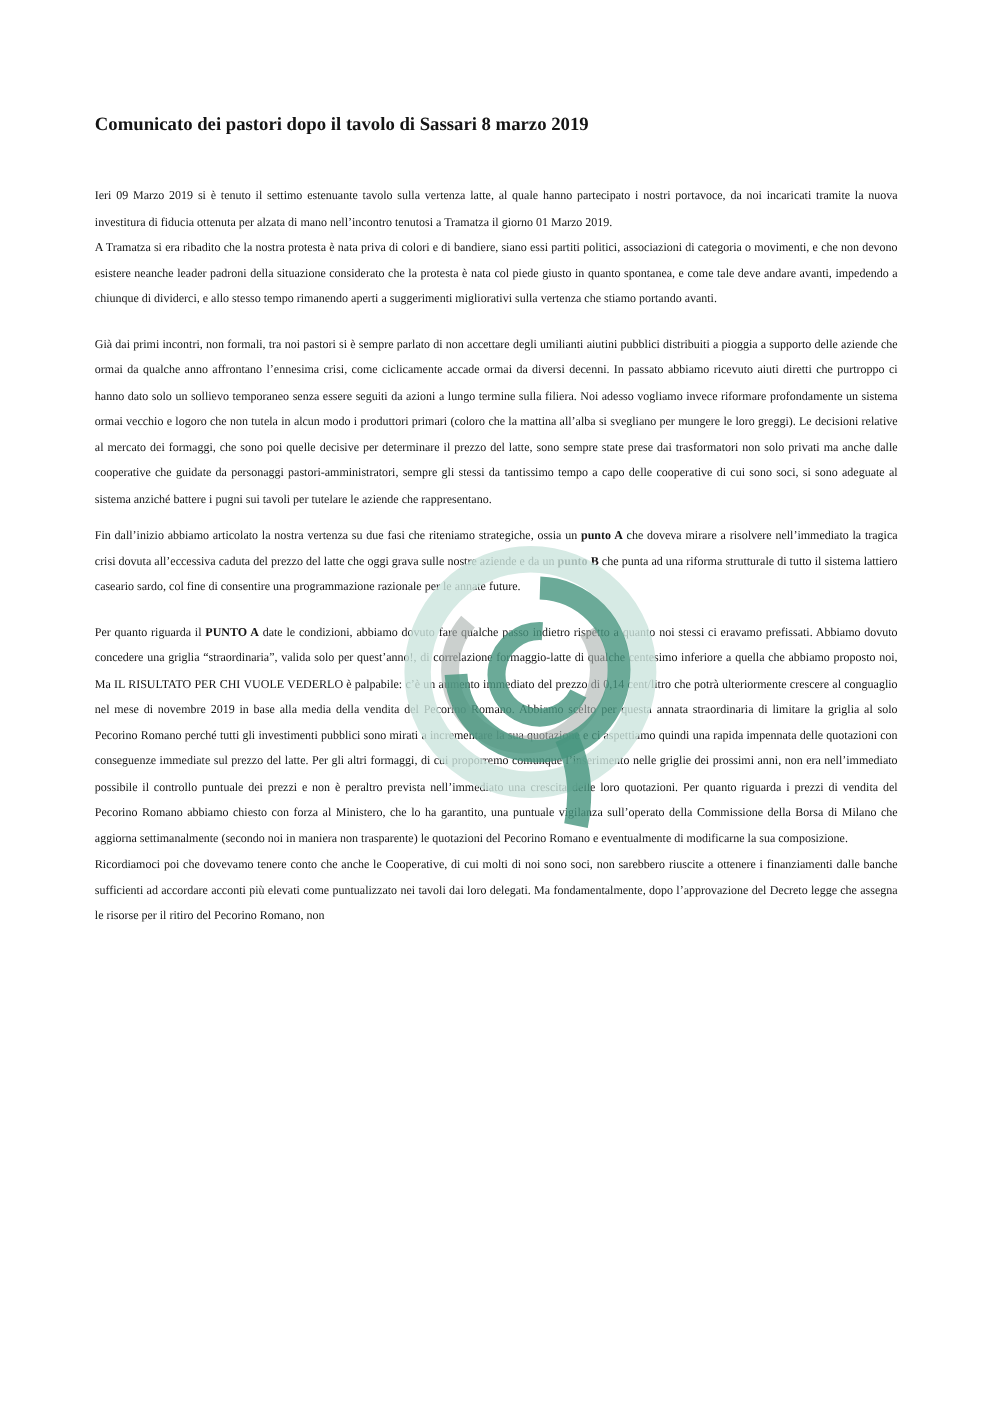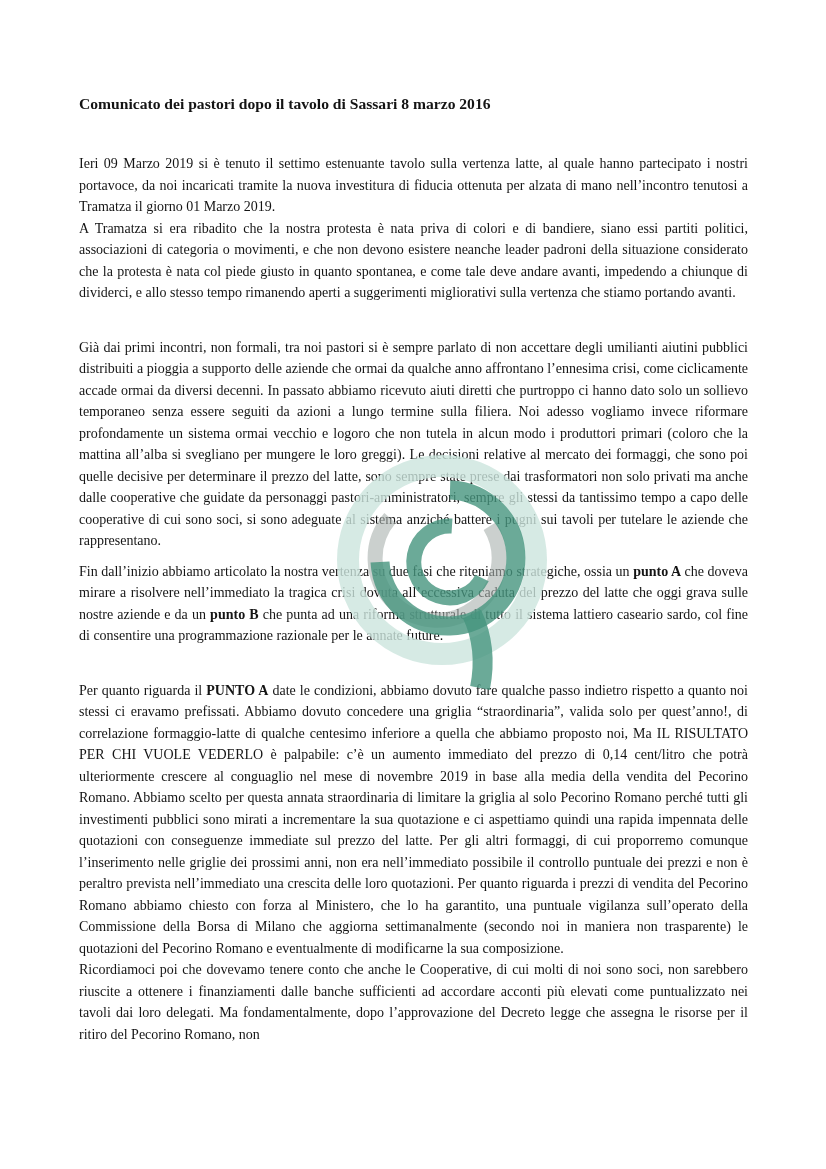--- a/index.html
+++ b/index.html
@@ -23,46 +23,46 @@
     background: #ffffff;
   }
   .title {
     font-size: 15.6px;
     line-height: 21px;
     font-weight: bold;
     margin: 0 0 39px 0;
   }
   .para {
     margin: 0;
-    font-size: 14px;
+    font-size: 10px;
     line-height: 21.5px;
     text-align: justify;
   }
   .para b { font-weight: bold; }
-  .sb-1 { margin-top: 33px; }
+  .sb-1 { margin-top: 16px; }
   .sb-2 { margin-top: 9px; }
   .watermark {
     position: absolute;
     left: 320px;
     top: 448px;
     width: 256px;
     height: 256px;
     pointer-events: none;
     z-index: 5;
   }
   .wm-pale  { stroke: var(--wm-pale, #CCE5DD); stroke-opacity: .8;  fill: none; }
   .wm-gray  { stroke: var(--wm-gray, #A9B0AD); stroke-opacity: .6;  fill: none; }
   .wm-dark  { stroke: var(--wm-dark, #46957E); stroke-opacity: .8;  fill: none; }
 </style>
 </head>
 <body>
 
 <div class="page">
 
-  <h1 class="title">Comunicato dei pastori dopo il tavolo di Sassari 8 marzo 2016</h1>
+  <h1 class="title">Comunicato dei pastori dopo il tavolo di Sassari 8 marzo 2019</h1>
 
   <div id="doc-body">
       <p class="para"><span>Ieri 09 Marzo 2019 si è tenuto il settimo estenuante tavolo sulla vertenza latte, al quale hanno partecipato i nostri portavoce, da noi incaricati tramite la nuova investitura di fiducia ottenuta per alzata di mano nell’incontro tenutosi a Tramatza il giorno 01 Marzo 2019.</span></p>
       <p class="para"><span>A Tramatza si era ribadito che la nostra  protesta è nata priva di colori e di bandiere, siano essi partiti politici, associazioni di categoria o movimenti,  e che non devono esistere neanche leader padroni della situazione considerato che la protesta è nata col piede giusto in quanto spontanea, e come tale deve andare avanti, impedendo a chiunque di dividerci, e allo stesso tempo rimanendo aperti a suggerimenti migliorativi sulla vertenza che stiamo portando avanti.</span></p>
       <p class="para sb-1"><span>Già dai primi incontri, non formali, tra noi pastori si è sempre parlato di non accettare degli umilianti aiutini pubblici distribuiti a pioggia a supporto delle aziende che ormai da qualche anno affrontano l’ennesima crisi, come ciclicamente accade ormai da diversi decenni. In passato abbiamo ricevuto aiuti diretti che purtroppo ci hanno dato solo un sollievo temporaneo senza essere seguiti da azioni a lungo termine sulla filiera. Noi adesso vogliamo invece riformare profondamente un sistema ormai vecchio e logoro che non tutela in alcun modo i produttori primari (coloro che la mattina all’alba si svegliano per mungere le loro greggi). Le decisioni relative al mercato dei formaggi, che sono poi quelle decisive per determinare il prezzo del latte, sono sempre state prese dai trasformatori non solo privati ma anche dalle cooperative che guidate da personaggi pastori-amministratori, sempre gli stessi da tantissimo tempo a capo delle cooperative di cui sono soci, si sono adeguate al sistema anziché battere i pugni sui tavoli per tutelare le aziende che rappresentano.</span></p>
       <p class="para sb-2"><span>Fin dall’inizio abbiamo articolato la nostra vertenza su due fasi che riteniamo strategiche, ossia un </span><b>punto A</b><span> che doveva mirare a risolvere nell’immediato la tragica crisi dovuta all’eccessiva caduta del prezzo del latte che oggi grava sulle nostre aziende e da un </span><b>punto B</b><span> che punta ad una riforma strutturale di tutto il sistema lattiero caseario sardo, col fine di consentire una programmazione razionale per le annate future.</span></p>
       <p class="para sb-1"><span>Per quanto riguarda il </span><b>PUNTO A</b><span> date le condizioni, abbiamo dovuto fare qualche passo indietro rispetto a quanto noi stessi ci eravamo prefissati.  Abbiamo dovuto concedere una griglia “straordinaria”, valida solo per quest’anno!, di correlazione formaggio-latte di qualche centesimo inferiore a quella che abbiamo proposto noi, Ma IL RISULTATO PER CHI VUOLE VEDERLO è palpabile: c’è un aumento immediato del prezzo di 0,14 cent/litro che potrà ulteriormente crescere al conguaglio nel mese di novembre 2019 in base alla media della vendita del Pecorino Romano. Abbiamo scelto per questa annata straordinaria di limitare la griglia al solo Pecorino Romano perché tutti gli investimenti pubblici sono mirati a incrementare la sua quotazione e ci aspettiamo quindi una rapida impennata delle quotazioni con conseguenze immediate sul prezzo del latte. Per gli altri formaggi, di cui proporremo comunque l’inserimento nelle griglie dei prossimi anni, non era nell’immediato possibile il controllo puntuale dei prezzi e non è peraltro prevista nell’immediato una crescita delle loro quotazioni.  Per quanto riguarda i prezzi di vendita del Pecorino Romano abbiamo chiesto con forza al Ministero, che lo ha garantito, una puntuale vigilanza sull’operato della Commissione della Borsa di Milano che aggiorna settimanalmente (secondo noi in maniera non trasparente) le quotazioni del Pecorino Romano e eventualmente di modificarne la sua composizione.</span></p>
       <p class="para"><span>Ricordiamoci poi che dovevamo tenere conto che anche le Cooperative, di cui molti di noi sono soci, non sarebbero riuscite a ottenere i finanziamenti dalle banche sufficienti ad accordare acconti più elevati come puntualizzato nei tavoli dai loro delegati. Ma fondamentalmente, dopo l’approvazione del Decreto legge che assegna le risorse per il ritiro del Pecorino Romano, non</span></p>
     </div>
 

